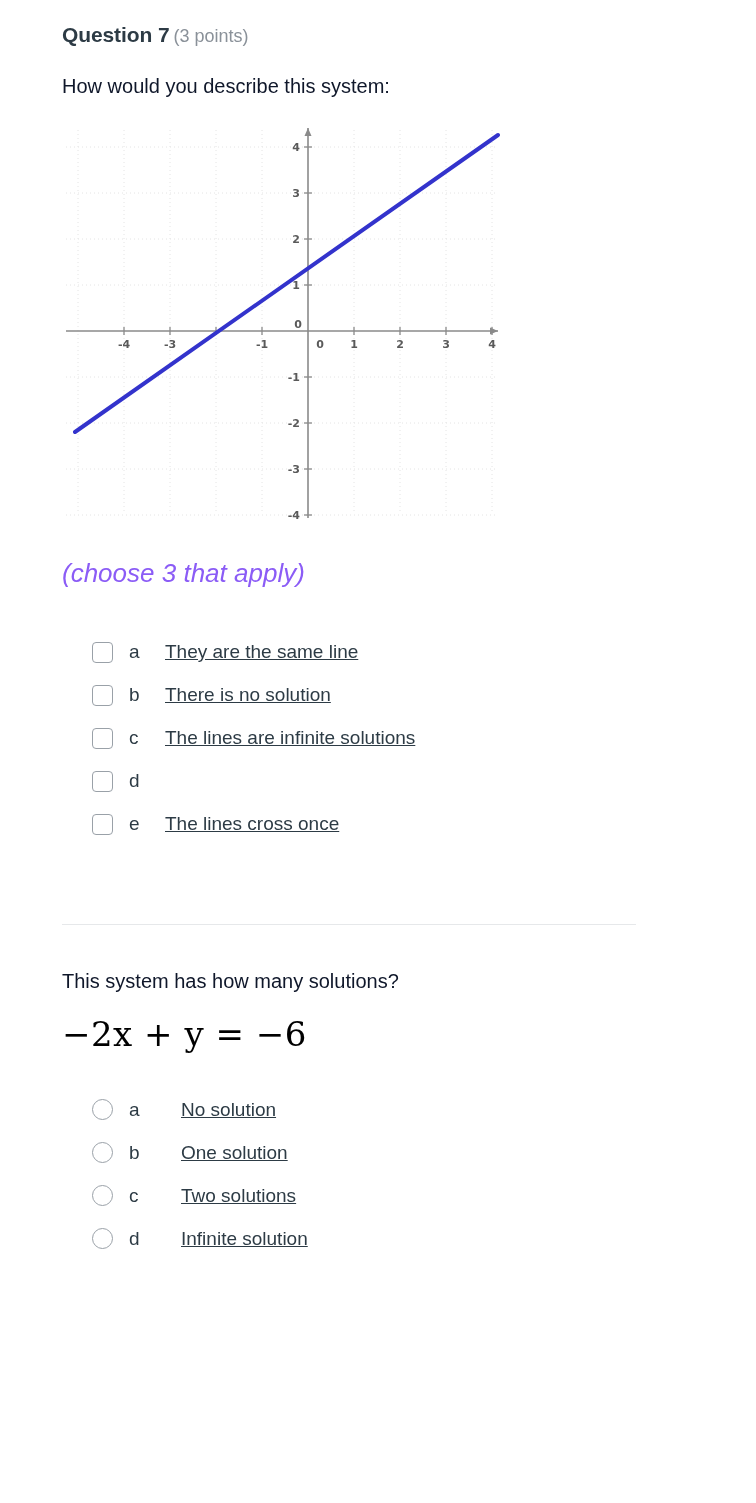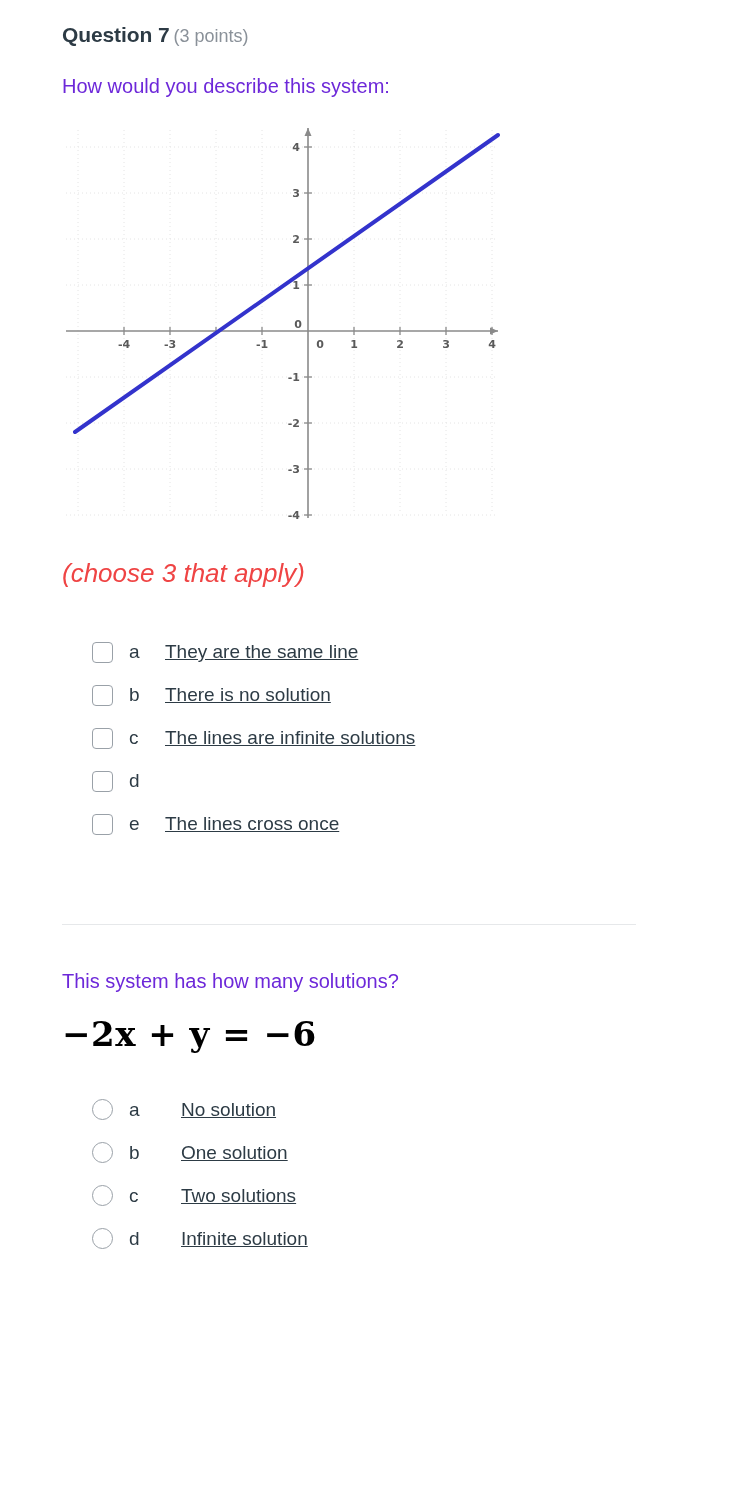--- a/index.html
+++ b/index.html
@@ -42,39 +42,39 @@
   .q-header .q-points {
     font-weight: normal;
     color: #8a9199;
     font-size: 18px;
     margin-left: 4px;
   }
 
   .q-prompt {
     font-size: 20px;
     line-height: 1.4;
-    color: #6d28d9;
+    color: #0f172a;
     margin: 24px 0 0 0;
     font-weight: normal;
   }
 
   
   .graph-figure {
     margin: 22px 0 0 0;
     width: 440px;
     height: 400px;
     position: relative;
   }
   .graph-svg { display: block; }
 
   
   .choose-note {
     font-size: 26px;
     font-style: italic;
-    color: #ef4444;
+    color: #8b5cf6;
     margin: 36px 0 0 0;
     line-height: 1.2;
     font-weight: normal;
   }
 
   
   .answers {
     margin: 42px 0 0 0;
     padding: 0;
     list-style: none;
@@ -124,21 +124,21 @@
     height: 1px;
     background: #e6e8ea;
     border: 0;
     margin: 78px 0 0 62px;
   }
 
   
   .equations { margin: 22px 0 0 0; }
   .equation {
     font-family: "DejaVu Serif", "Liberation Serif", serif;
-    font-weight: bold;
+    font-weight: normal;
     font-size: 34px;
     line-height: 1.05;
     color: #000000;
     letter-spacing: 0.5px;
     margin: 0 0 16px 0;
     white-space: nowrap;
   }
 
   .q8-block { padding-top: 18px; }
   .q8-block .answers { margin-top: 36px; }

